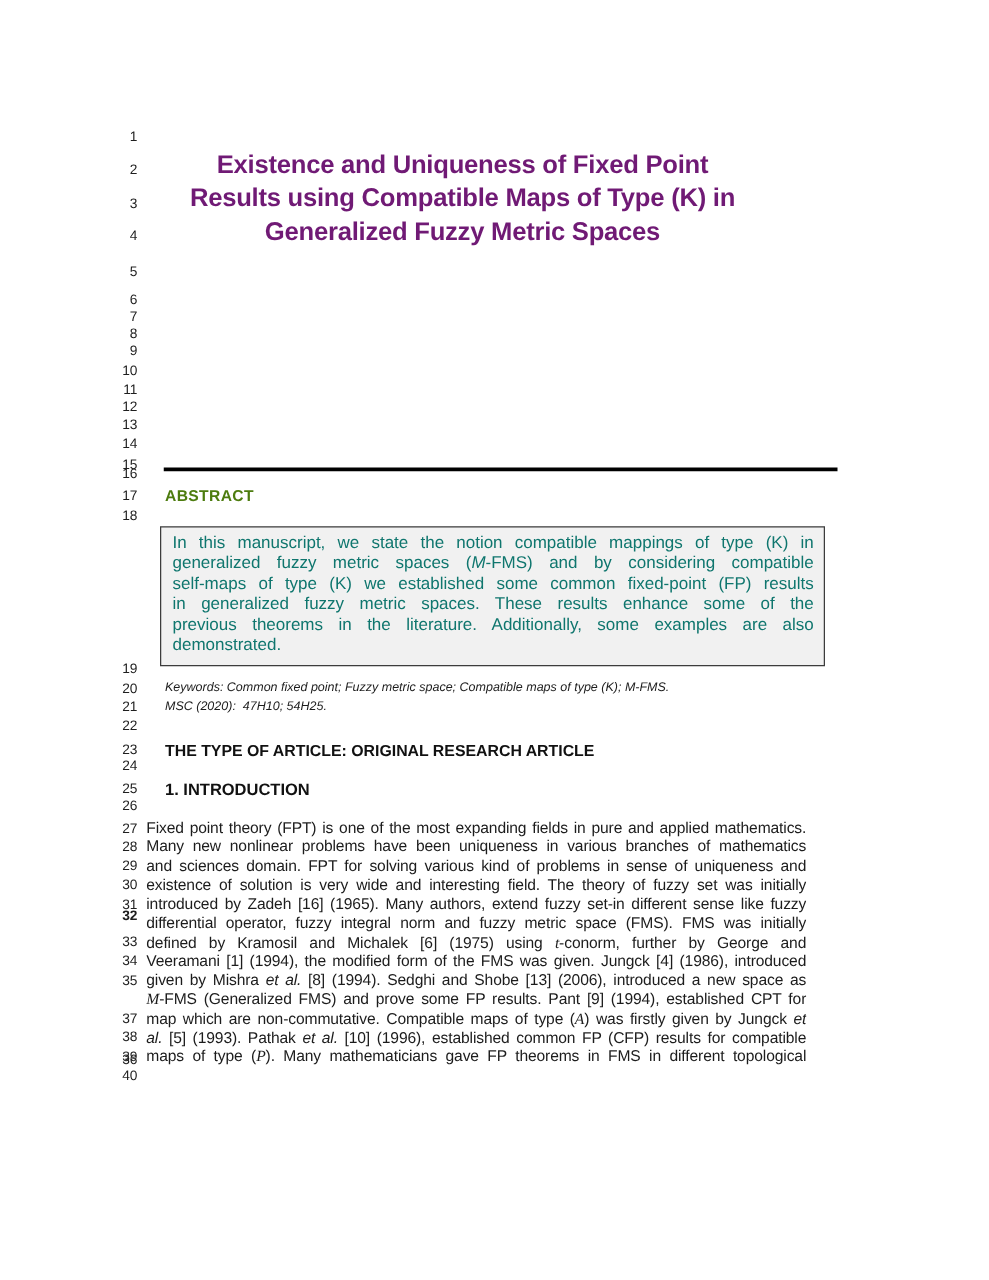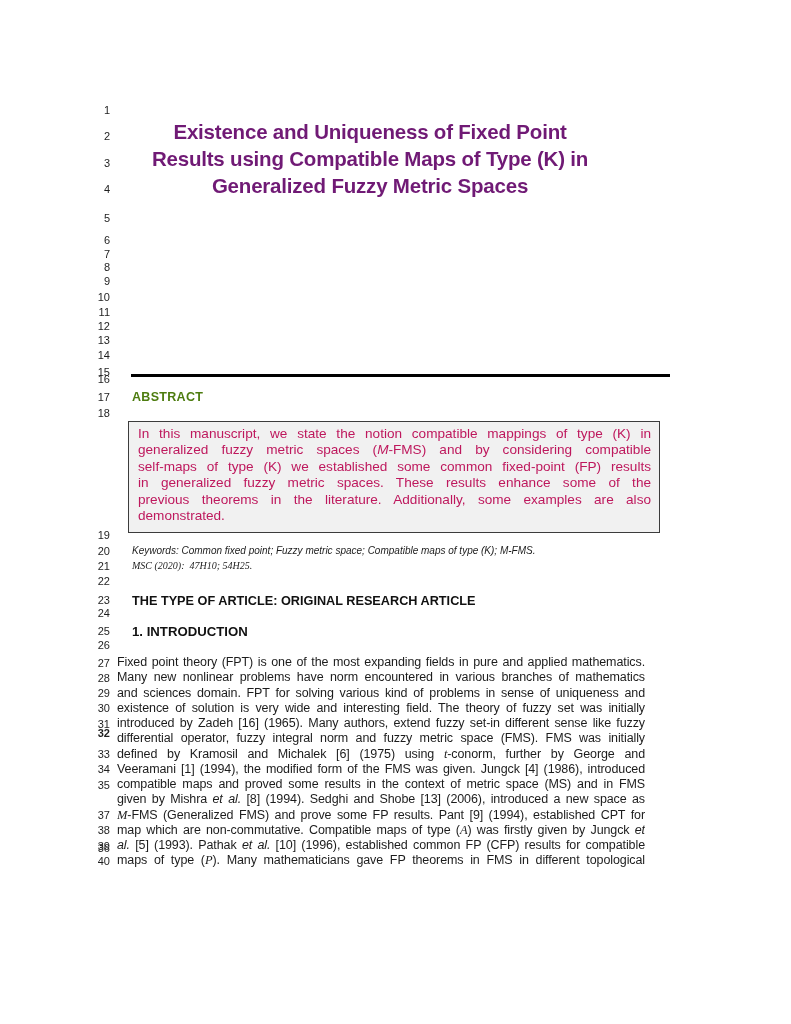--- a/index.html
+++ b/index.html
@@ -24,29 +24,29 @@
     position:absolute;left:132px;top:390px;
     font-size:12.5px;font-weight:bold;letter-spacing:0.3px;color:#4d7c0f;
   }
   .abstract-box{
     position:absolute;left:128px;top:421px;width:532px;height:112px;
     box-sizing:border-box;border:1px solid #3c3c3c;background:#f1f1f1;
     padding:4px 8px 0 9px;
   }
   .abs-line{
     font-size:13.6px;line-height:16.4px;height:16.4px;overflow:hidden;
-    text-align:justify;text-align-last:justify;color:#be185d;
+    text-align:justify;text-align-last:justify;color:#0f766e;
   }
   .abs-line.no-just{text-align-last:left;}
   .keywords-line,.msc-line{
     position:absolute;left:132px;font-size:10px;font-style:italic;
     white-space:pre;color:#1c1c1c;
   }
   .keywords-line{top:545px;}
-  .msc-line{top:560px;font-family:Liberation Serif, serif;}
+  .msc-line{top:560px;}
   .article-type{
     position:absolute;left:132px;top:594px;
     font-size:12.7px;font-weight:bold;color:#111;white-space:nowrap;
   }
   .intro-heading{
     position:absolute;left:132px;top:624px;
     font-size:13.2px;font-weight:bold;color:#111;
   }
   .para-block{position:absolute;left:117px;top:655px;width:528px;}
   .para-line{
@@ -125,28 +125,27 @@
 
   <div class="keywords-line">Keywords: Common fixed point; Fuzzy metric space; Compatible maps of type (K); M-FMS.</div>
   <div class="msc-line">MSC (2020):  47H10; 54H25.</div>
 
   <div class="article-type">THE TYPE OF ARTICLE: ORIGINAL RESEARCH ARTICLE</div>
 
   <div class="intro-heading">1. INTRODUCTION</div>
 
   <div class="para-block" id="intro-para">
       <div class="para-line"><span>Fixed point theory (FPT) is one of the most expanding fields in pure and applied mathematics.</span></div>
-      <div class="para-line"><span>Many new nonlinear problems have norm encountered in various branches of mathematics</span></div>
+      <div class="para-line"><span>Many new nonlinear problems have been uniqueness in various branches of mathematics</span></div>
       <div class="para-line"><span>and sciences domain. FPT for solving various kind of problems in sense of uniqueness and</span></div>
       <div class="para-line"><span>existence of solution is very wide and interesting field. The theory of fuzzy set was initially</span></div>
       <div class="para-line"><span>introduced by Zadeh [16] (1965). Many authors, extend fuzzy set-in different sense like fuzzy</span></div>
       <div class="para-line"><span>differential operator, fuzzy integral norm and fuzzy metric space (FMS). FMS was initially</span></div>
       <div class="para-line"><span>defined by Kramosil and Michalek [6] (1975) using </span><span class="math">t</span><span>-conorm, further by George and</span></div>
       <div class="para-line"><span>Veeramani [1] (1994), the modified form of the FMS was given. Jungck [4] (1986), introduced</span></div>
-      <div class="para-line"><span>compatible maps and proved some results in the context of metric space (MS) and in FMS</span></div>
       <div class="para-line"><span>given by Mishra </span><span class="it">et al.</span><span> [8] (1994). Sedghi and Shobe [13] (2006), introduced a new space as</span></div>
       <div class="para-line"><span class="math">M</span><span>-FMS (Generalized FMS) and prove some FP results. Pant [9] (1994), established CPT for</span></div>
       <div class="para-line"><span>map which are non-commutative. Compatible maps of type (</span><span class="math">A</span><span>) was firstly given by Jungck </span><span class="it">et</span></div>
       <div class="para-line"><span class="it">al.</span><span> [5] (1993). Pathak </span><span class="it">et al.</span><span> [10] (1996), established common FP (CFP) results for compatible</span></div>
       <div class="para-line"><span>maps of type (</span><span class="math">P</span><span>). Many mathematicians gave FP theorems in FMS in different topological</span></div>
     </div>
 
 </div>
 
 </body></html>

